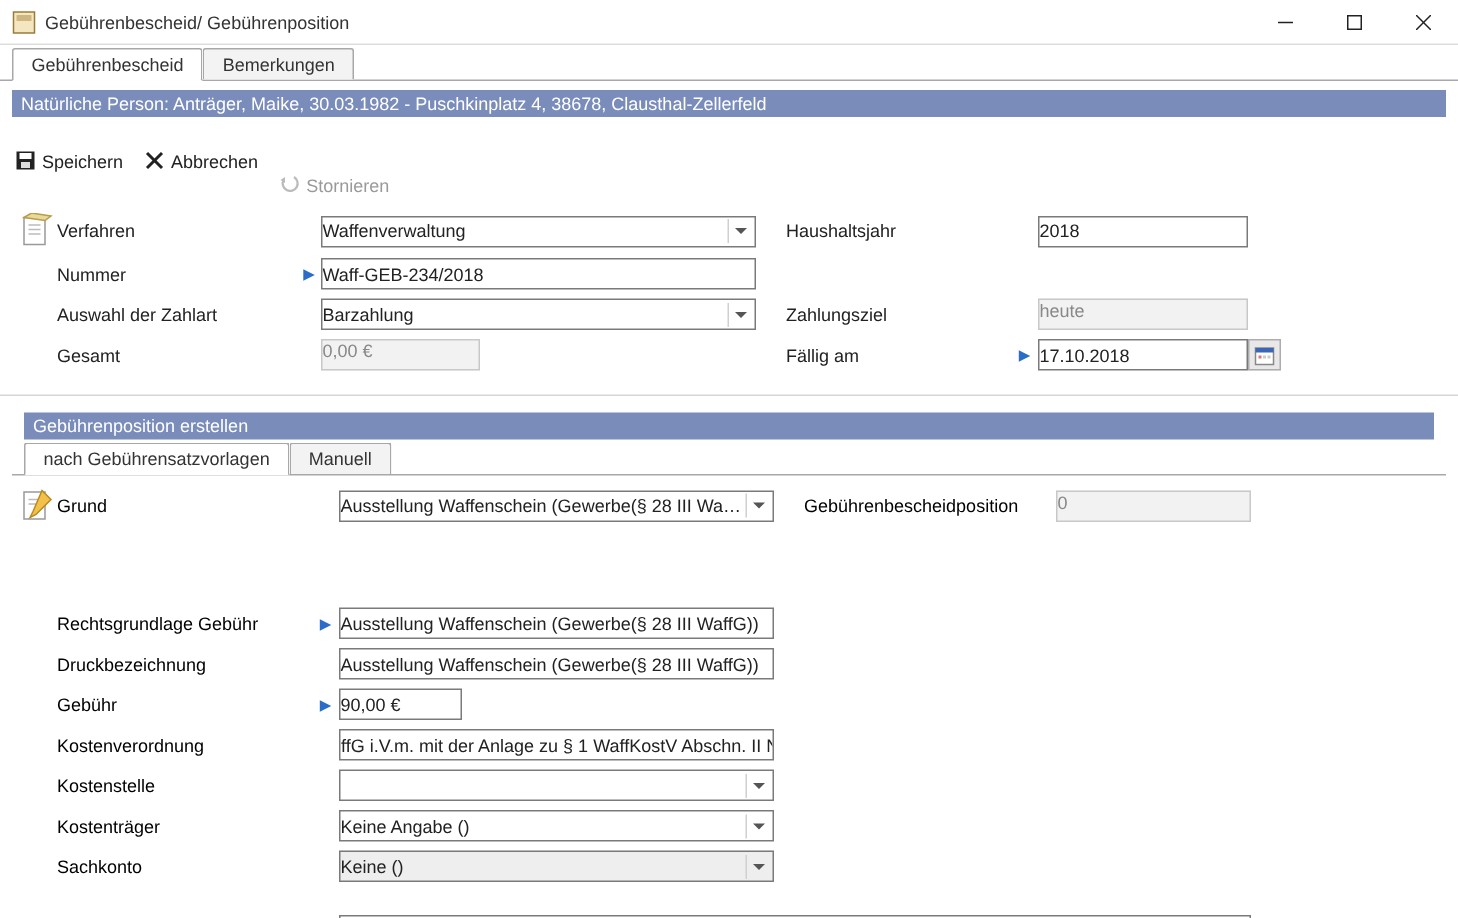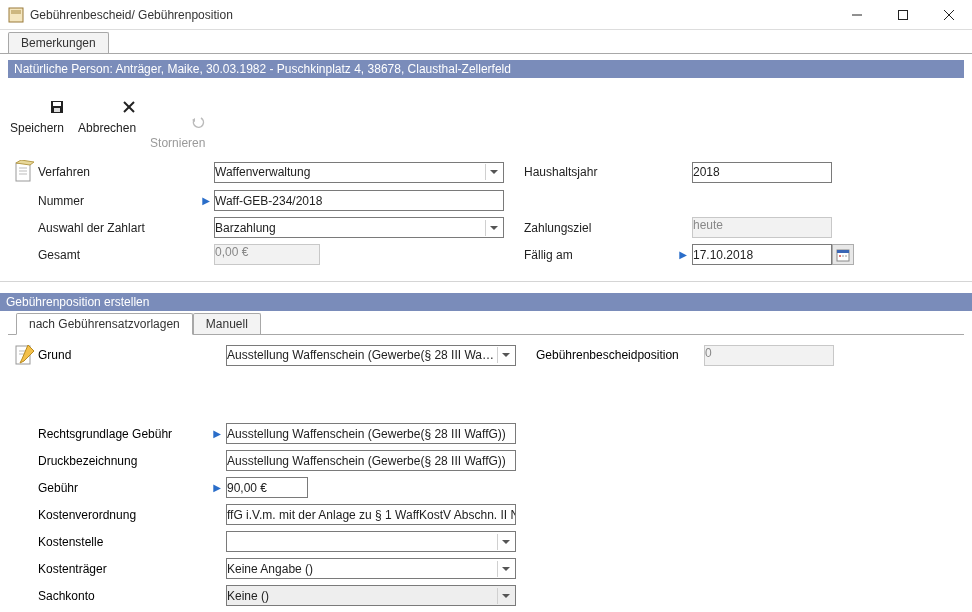--- a/index.html
+++ b/index.html
@@ -16,21 +16,21 @@
     
     .tabs { display: flex; align-items: flex-end; height: 24px; border-bottom: 1px solid #a8a8a8; padding-left: 8px; gap: 0; }
     .tab { padding: 3px 12px; border: 1px solid #a8a8a8; border-bottom: none; background: #f3f3f3; border-top-left-radius: 2px; border-top-right-radius: 2px; position: relative; color: #333; }
     .tab.active { background: #fff; border-bottom: 1px solid #fff; margin-bottom: -1px; }
 
     
     .info-banner { margin: 6px 8px 0 8px; height: 18px; background: #7a8cba; color: #fff; display: flex; align-items: center; padding: 0 6px; font-size: 12px; }
 
     
     .toolbar { display: flex; align-items: center; gap: 14px; padding: 6px 10px; }
-    .toolbar .action { display: flex; align-items: flex-end; gap: 4px; color: #222; flex-direction: column; }
+    .toolbar .action { display: flex; align-items: center; gap: 4px; color: #222; }
     .toolbar .action.disabled { color: #9a9a9a; margin-top: 31px; }
     .toolbar .action svg { width: 14px; height: 14px; }
 
     
     .form-area { padding: 4px 10px 4px 10px; }
     .section { display: grid; grid-template-columns: 28px 160px 16px 290px 20px 150px 18px 140px 28px; align-items: center; row-gap: 6px; }
     .section .label { color: #222; }
     .left-icon { grid-column: 1; display: flex; align-items: flex-start; justify-content: center; }
     .arrow { color: #2a6dc9; font-size: 10px; text-align: center; }
 
@@ -42,21 +42,21 @@
     .combo .combo-text { flex: 1; white-space: nowrap; overflow: hidden; text-overflow: ellipsis; }
     .combo .chev { position: absolute; right: 2px; top: 50%; transform: translateY(-50%); width: 16px; height: 16px; display: flex; align-items: center; justify-content: center; border-left: 1px solid #d0d0d0; }
     .combo .chev svg { width: 8px; height: 8px; }
 
     .date-btn { width: 22px; height: 21px; border: 1px solid #adadad; background: #e8e8e8; display: flex; align-items: center; justify-content: center; }
 
     
     .hrule { height: 12px; background: #fff; border-top: 1px solid #d5d5d5; margin-top: 12px; }
 
     
-    .section-title { margin: 0 0; padding: 2px 6px; background: #7a8cba; color: #fff; font-size: 12px; }
+    .section-title { margin: 0 16px; padding: 2px 6px; background: #7a8cba; color: #fff; font-size: 12px; }
 
     
     .subtabs { display: flex; align-items: flex-end; height: 22px; border-bottom: 1px solid #a8a8a8; padding-left: 8px; margin: 2px 8px 0 8px; }
 
     
     .section2 { display: grid; grid-template-columns: 28px 170px 18px 290px 20px 150px 18px 130px; align-items: center; row-gap: 6px; margin: 8px 10px 0 10px; }
 
     .bigspace { height: 44px; }
 
     textarea.bem { width: 100%; height: 78px; border: 1px solid #7a7a7a; padding: 4px; font: inherit; resize: none; }
@@ -88,20 +88,21 @@
     <div class="btn">
         <svg viewBox="0 0 10 10">
           <line x1="0" y1="0" x2="10" y2="10" stroke="#222" stroke-width="1"></line>
           <line x1="10" y1="0" x2="0" y2="10" stroke="#222" stroke-width="1"></line>
         </svg>
       </div>
   </div>
 </div>
 
 <div class="tabs">
+  <div class="tab active"><span>Gebührenbescheid</span></div>
   <div class="tab"><span>Bemerkungen</span></div>
 </div>
 
 <div class="info-banner">
     <span>Natürliche Person: Anträger, Maike, 30.03.1982 - Puschkinplatz 4, 38678, Clausthal-Zellerfeld</span>
   </div>
 
 <div class="toolbar">
   <div class="action">
     <span><svg viewBox="0 0 14 14">

